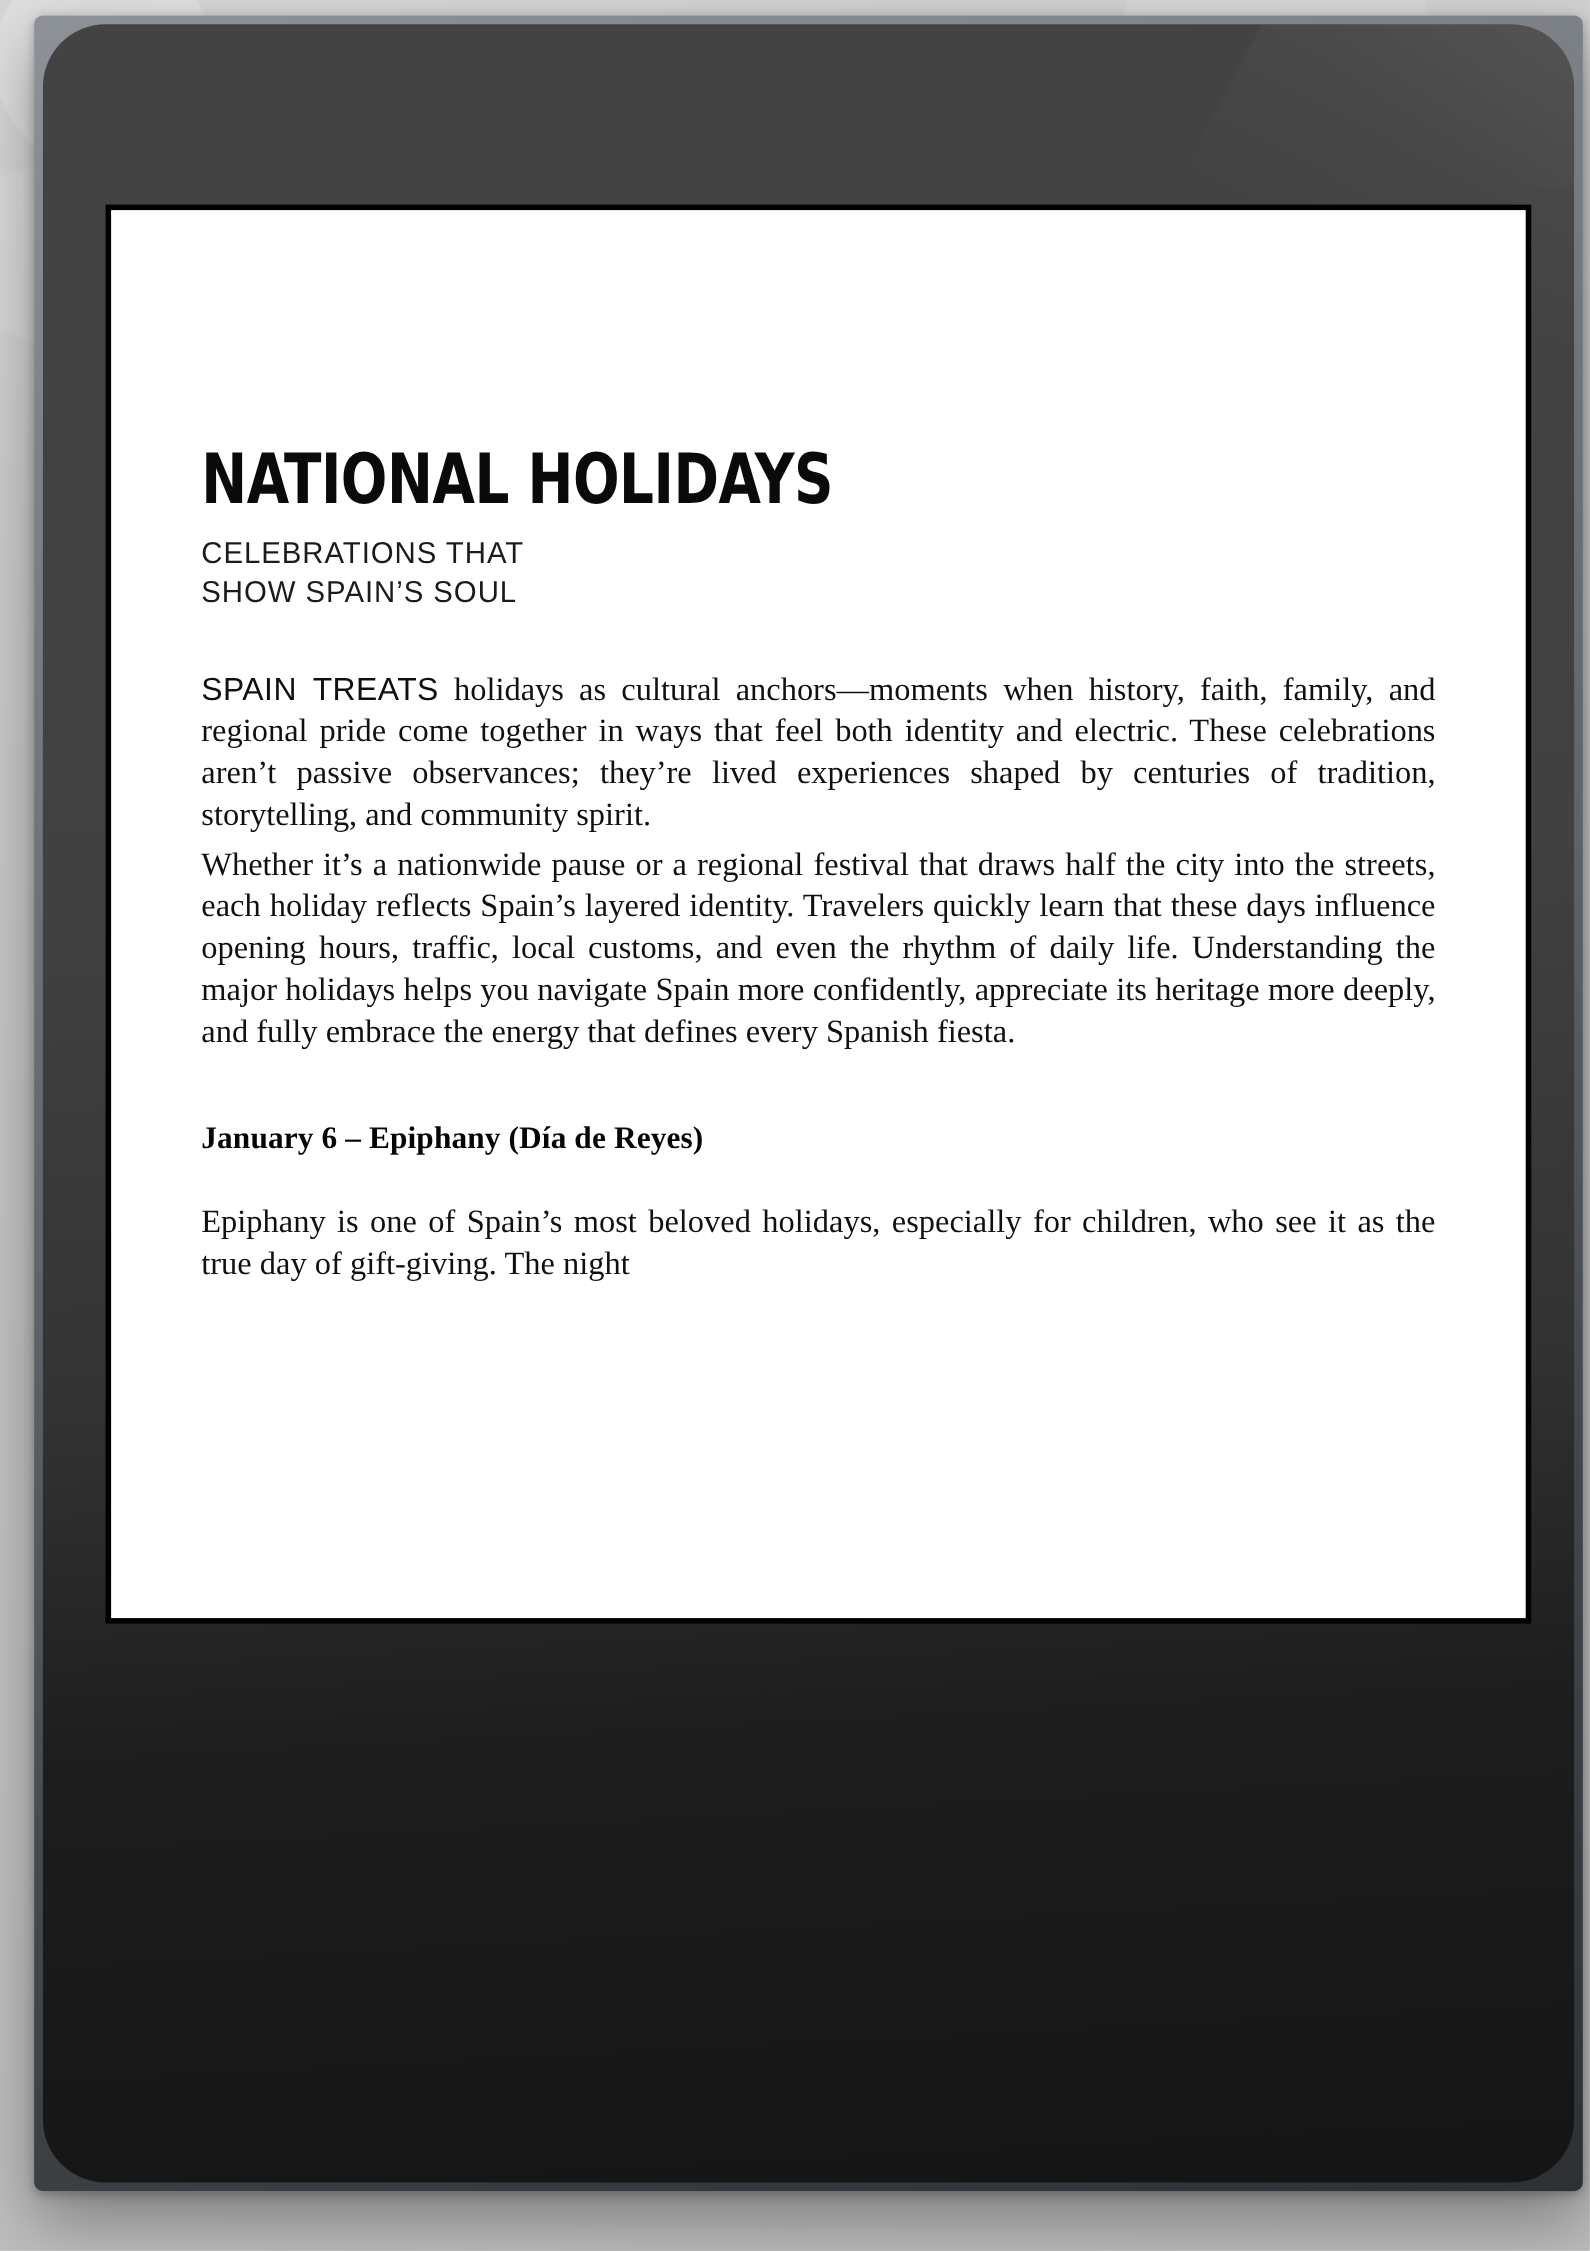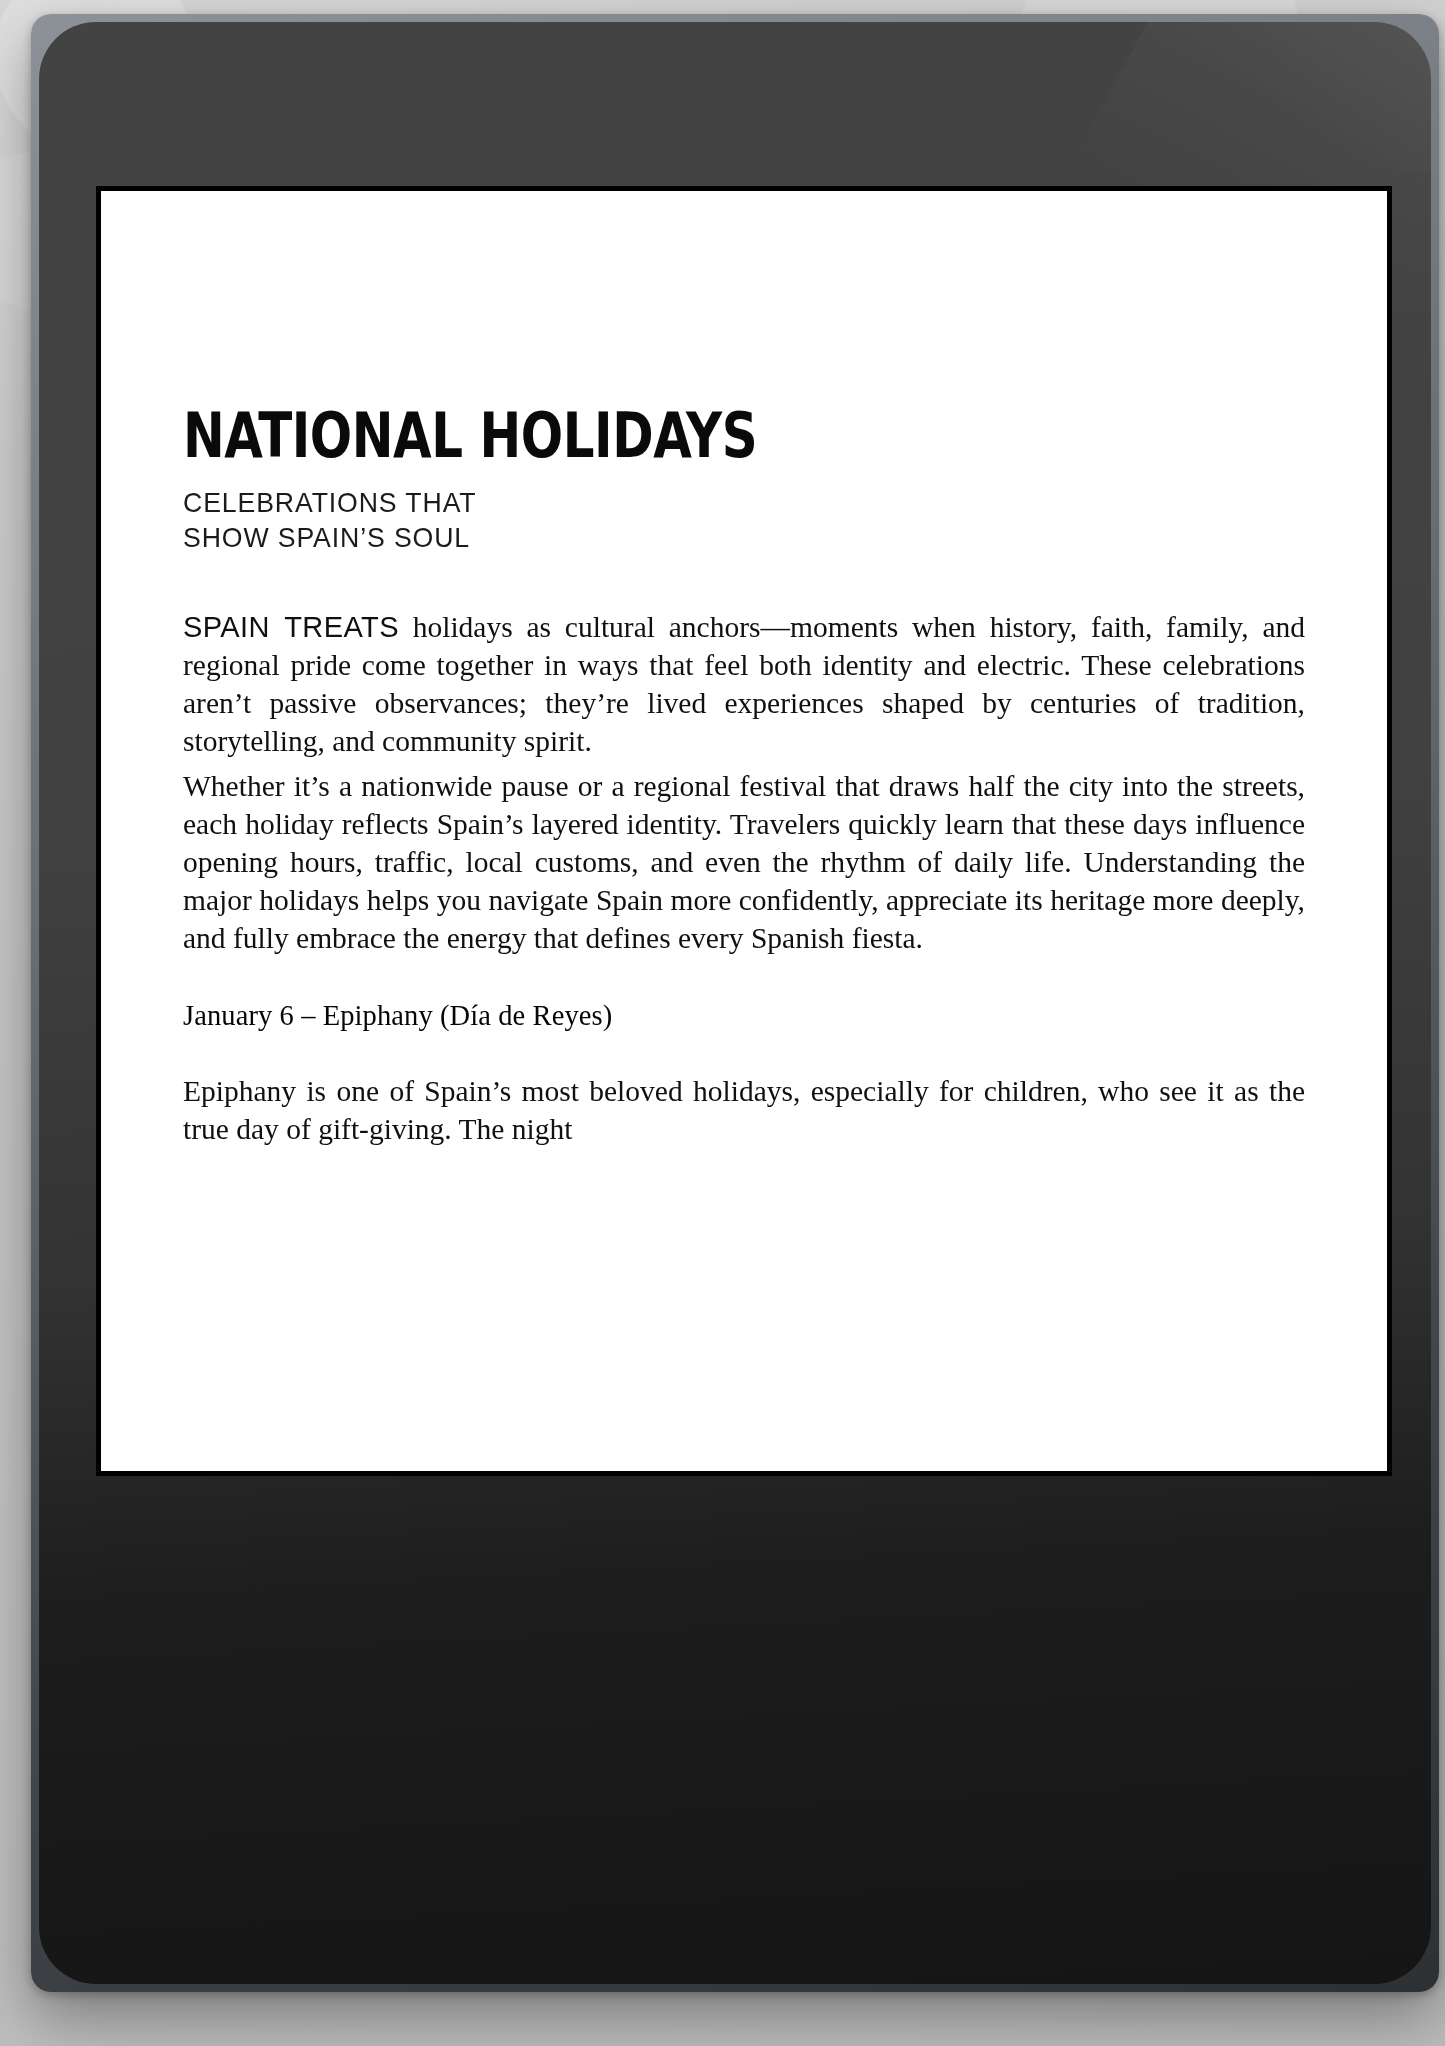--- a/index.html
+++ b/index.html
@@ -27,21 +27,21 @@
       radial-gradient(circle 230px at 1160px 40px, rgba(255,255,255,.14) 0 60%, rgba(255,255,255,0) 62%),
       radial-gradient(circle 130px at 40px 230px, rgba(255,255,255,.12) 0 60%, rgba(255,255,255,0) 62%);
     mix-blend-mode:screen;
   }
 
   
   #device{
     position:absolute;
     left:31px; top:14px;
     width:1408px; height:1978px;
-    border-radius:20px;
+    border-radius:8px;
     background:linear-gradient(163deg,#8d9299 0%, #7a7f86 20%, #5e6469 48%, #43474b 72%, #2e3134 100%);
     padding:8px;
     box-shadow: 0 26px 60px rgba(0,0,0,.34), 0 3px 10px rgba(0,0,0,.25);
   }
   #device-body{
     position:relative;
     width:100%; height:100%;
     border-radius:57px;
     background:linear-gradient(177deg,#434343 0%, #414141 40%, #333333 62%, #1d1d1d 78%, #151515 100%);
     overflow:hidden;
@@ -122,23 +122,23 @@
 
   .lead-in{
     font-family:"Liberation Sans","DejaVu Sans",sans-serif;
     font-weight:400;
     font-size:29px;
     letter-spacing:.4px;
     margin-top:44px;
   }
 
   #section-heading{
-    margin-top:42px;
+    margin-top:62px;
     font-family:"Liberation Serif","DejaVu Serif",serif;
-    font-weight:400;
+    font-weight:700;
     font-size:28.5px;
     letter-spacing:.1px;
     color:#060606;
   }
   #para-3{ margin-top:40px; }
 </style>
 </head>
 <body>
 
 <div id="backdrop"></div>

